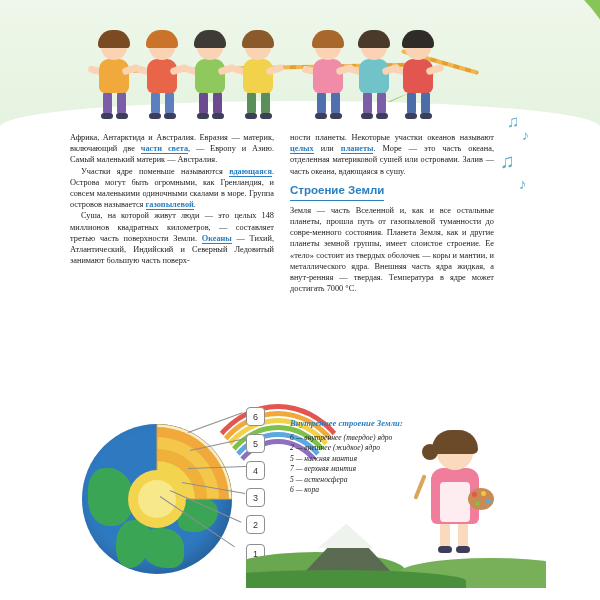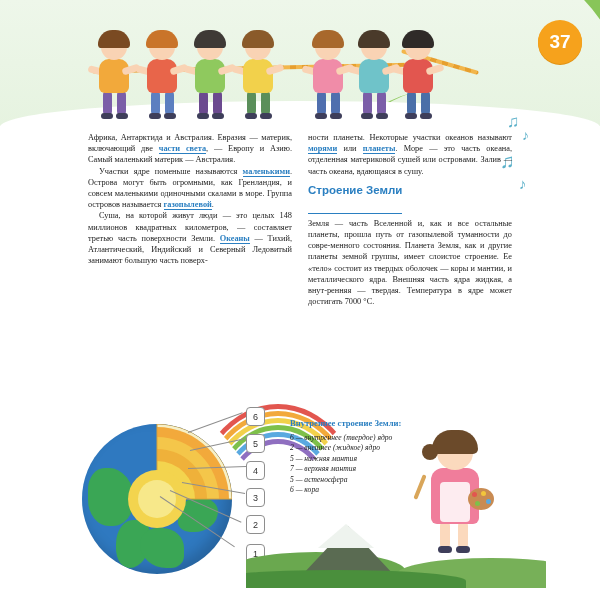--- a/index.html
+++ b/index.html
@@ -69,34 +69,34 @@
   .pagenum{
     position:absolute;right:18px;top:20px;width:44px;height:44px;border-radius:50%;
     background:#f6a21c;color:#fff;font-family:"Liberation Sans",sans-serif;
     font-weight:bold;font-size:19px;display:flex;align-items:center;justify-content:center;
     box-shadow:0 1px 0 #e09112;
   }
   
   .note{position:absolute;color:#5bb0c9;font-size:17px;}
   
   .cols{
-    position:absolute;left:88px;top:132px;width:424px;
+    position:absolute;left:70px;top:132px;width:424px;
     display:flex;gap:16px;
   }
   .col{width:204px;}
   p.t{
     margin:0 0 0 0;font-size:8.3px;line-height:11.2px;text-align:justify;
     color:#1a1a1a;text-indent:11px;
   }
   p.t.ni{text-indent:0;}
   .hl-u{color:#2a7fc1;font-weight:bold;border-bottom:1px solid #2a7fc1;}
   h2.sub{
     margin:7px 0 4px 0;font-size:11.5px;color:#2a7fc1;
     font-family:"Liberation Sans",sans-serif;font-weight:bold;
-    border-bottom:1px solid #2a7fc1;display:inline-block;padding-bottom:17px;
+    border-bottom:1px solid #2a7fc1;display:inline-block;padding-bottom:4px;
   }
   
   .figure{
     position:absolute;left:78px;top:404px;width:200px;height:170px;
   }
   
   .rainbow{position:absolute;left:120px;top:0;width:150px;height:90px;overflow:hidden;}
   .rainbow i{position:absolute;left:0;top:0;width:150px;height:180px;border-radius:50%;border-style:solid;border-width:5px;border-color:transparent;}
   
   .earth{
@@ -110,21 +110,21 @@
     position:absolute;width:17px;height:17px;border:1px solid #8e8e8e;border-radius:4px;
     background:#fff;font-family:"Liberation Sans",sans-serif;font-size:9px;
     display:flex;align-items:center;justify-content:center;color:#333;
   }
   .leader{position:absolute;height:1px;background:#8e8e8e;transform-origin:left center;}
   
   .legend{
     position:absolute;left:290px;top:418px;width:150px;
   }
   .legend h4{
-    margin:0 0 5px 0;font-size:8.6px;color:#2a7fc1;
+    margin:0 0 5px 0;font-size:8.6px;color:#2a7fc1;font-style:italic;
     font-family:"Liberation Serif",serif;font-weight:bold;
   }
   .legend div.li{font-size:7.6px;font-style:italic;line-height:10.4px;color:#222;}
   
   .girl{position:absolute;left:424px;top:430px;width:66px;height:130px;}
   .girl .ghead{position:absolute;left:13px;top:6px;width:36px;height:34px;border-radius:50%;background:#fbd9bd;z-index:3;}
   .girl .ghair{position:absolute;left:8px;top:0;width:46px;height:24px;border-radius:23px 23px 6px 6px;background:#6b4a2a;z-index:4;}
   .girl .gbun{position:absolute;left:-2px;top:14px;width:16px;height:16px;border-radius:50%;background:#6b4a2a;z-index:4;}
   .girl .gdress{position:absolute;left:7px;top:38px;width:48px;height:56px;background:#f07d9b;border-radius:12px 12px 6px 6px;z-index:2;}
   .girl .gapron{position:absolute;left:16px;top:52px;width:30px;height:40px;background:#fff;border-radius:4px;z-index:3;opacity:.85;}
@@ -238,43 +238,42 @@
       <div class="head"></div>
       <div class="body" style="background:#e2564f"></div>
       <div class="armF" style="background:#f9d3b4"></div>
       <div class="armB" style="background:#f9d3b4"></div>
       <div class="legL" style="background:#4a6fa8"></div>
       <div class="legR" style="background:#4a6fa8"></div>
       <div class="shoeL"></div>
       <div class="shoeR"></div>
     </div>
 
-    <div class="pagenum">37</div>
   </div>
 
   <div class="note" style="left:507px;top:112px;">♫</div>
   <div class="note" style="left:522px;top:128px;font-size:14px;">♪</div>
   <div class="note" style="left:500px;top:150px;font-size:20px;">♫</div>
   <div class="note" style="left:519px;top:176px;font-size:15px;">♪</div>
 
   <div class="cols">
     <div class="col">
       <p class="t ni">
         <span>Африка, Антарктида и Австралия. Евразия — материк, включающий две </span><span class="hl-u">части света</span><span>, — Европу и Азию. Самый маленький материк — Австралия.</span>
       </p>
       <p class="t">
-        <span>Участки ядре поменьше называются </span><span class="hl-u">маленькими</span><span>. Острова могут быть огромными, как Гренландия, и совсем маленькими одиночными скалами в море. Группа островов называется </span><span class="hl-u">газопылевой</span><span>.</span>
+        <span>Участки ядре поменьше называются </span><span class="hl-u">вдающаяся</span><span>. Острова могут быть огромными, как Гренландия, и совсем маленькими одиночными скалами в море. Группа островов называется </span><span class="hl-u">газопылевой</span><span>.</span>
       </p>
       <p class="t">
         <span>Суша, на которой живут люди — это целых 148 миллионов квадратных километров, — составляет третью часть поверхности Земли. </span><span class="hl-u">Океаны</span><span> — Тихий, Атлантический, Индийский и Северный Ледовитый занимают большую часть поверх-</span>
       </p>
     </div>
     <div class="col">
       <p class="t ni">
-        <span>ности планеты. Некоторые участки океанов называют </span><span class="hl-u">морями</span><span> или </span><span class="hl-u">планеты</span><span>. Море — это часть океана, отделенная материковой сушей или островами. Залив — часть океана, вдающаяся в сушу.</span>
+        <span>ности планеты. Некоторые участки океанов называют </span><span class="hl-u">целых</span><span> или </span><span class="hl-u">планеты</span><span>. Море — это часть океана, отделенная материковой сушей или островами. Залив — часть океана, вдающаяся в сушу.</span>
       </p>
       <h2 class="sub">Строение Земли</h2>
       <p class="t ni">
         <span>Земля — часть Вселенной и, как и все остальные планеты, прошла путь от газопылевой туманности до совре-менного состояния. Планета Земля, как и другие планеты земной группы, имеет слоистое строение. Ее «тело» состоит из твердых оболочек — коры и мантии, и металлического ядра. Внешняя часть ядра жидкая, а внут-ренняя — твердая. Температура в ядре может достигать 7000 °С.</span>
       </p>
     </div>
   </div>
 
   <div class="figure">
 

